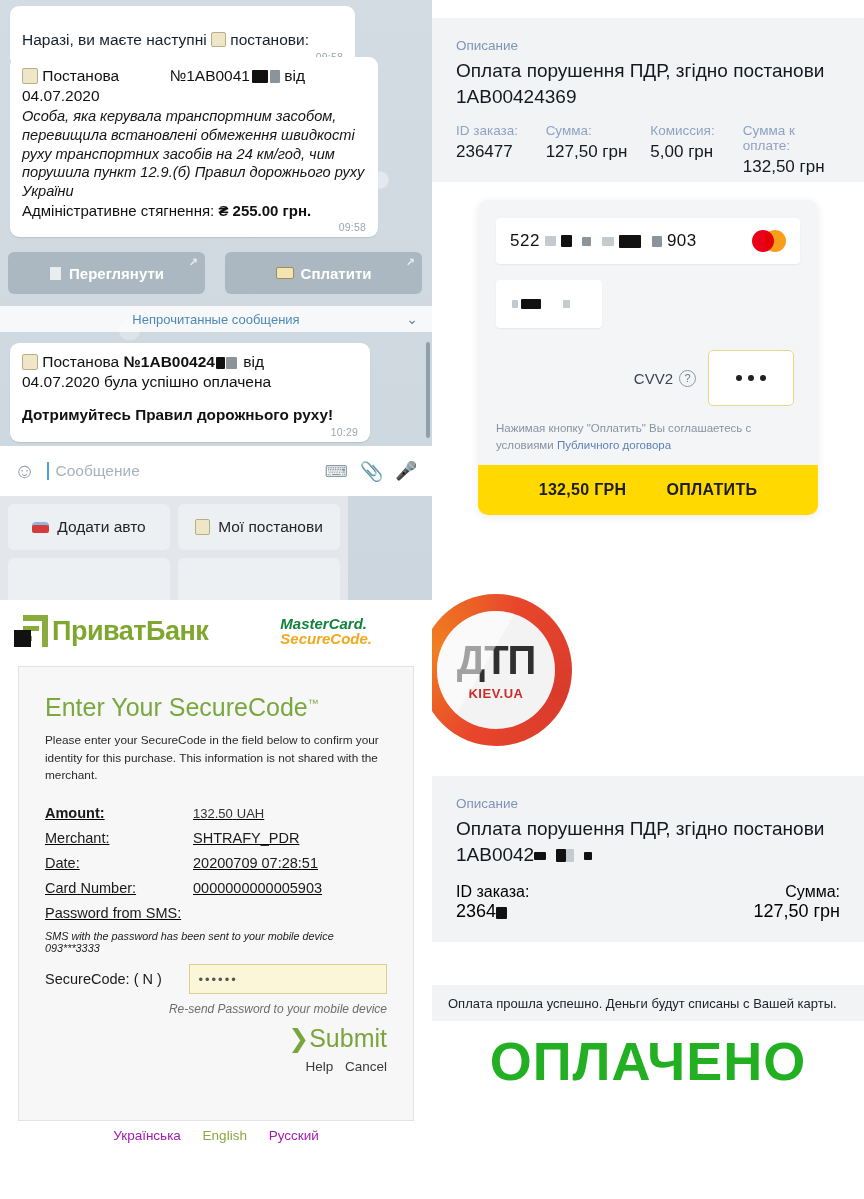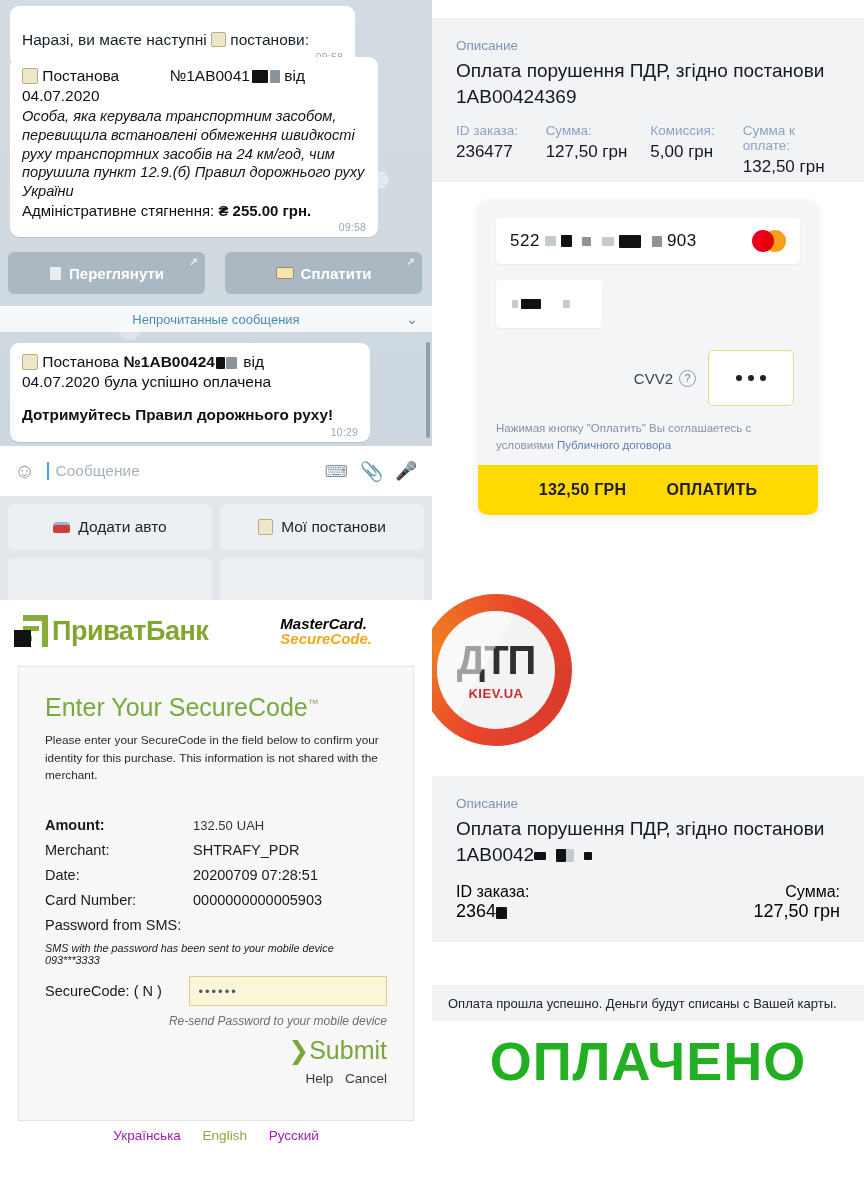--- a/index.html
+++ b/index.html
@@ -57,21 +57,21 @@
   .b3 .l2 { font-size:15.3px; color:#111; font-weight:700; margin-top: 14px;}
 
   .tg-scroll { position:absolute; right: 2px; top: 342px; width: 4px; height: 96px;
                background:#8fa0ad; border-radius:3px; }
 
   .tg-input { position:absolute; left:0; top: 446px; width:432px; height: 50px;
               background:#fff; display:flex; align-items:center; padding: 0 14px; gap: 12px;}
   .tg-input .ph { flex:1; color:#a7b3bc; font-size:15.5px; border-left:2px solid #4aa0e0; padding-left:6px;}
   .tg-ic { color:#8b99a5; }
 
-  .tg-kb { position:absolute; left:0; top: 496px; width:432px; height: 104px; background:#e3e7eb;
+  .tg-kb { position:absolute; left:0; top: 496px; width:348px; height: 104px; background:#e3e7eb;
            padding: 8px; display:grid; grid-template-columns:1fr 1fr; grid-template-rows: 46px 46px;
            gap: 8px; }
   .kb-btn { background:#edf0f3; border-radius:6px; display:flex; align-items:center;
             justify-content:center; gap:8px; font-size:15.5px; color:#232323; }
 
   
   .ord { position:absolute; background:#f2f3f5; }
   .ord1 { left:432px; top:18px; width:432px; height:164px; padding: 20px 24px; }
   .ord .cap { color:#7e93b8; font-size:13.5px; }
   .ord .title { color:#14181f; font-size:19px; line-height:1.35; margin-top:5px; font-weight:400;}
@@ -126,29 +126,29 @@
   .pb-mark { width: 34px; height: 32px; position:relative; }
   .pb-mark .sq { position:absolute; left:0; bottom:0; width:17px; height:17px; background:#111; }
   .pb-mark .fl { position:absolute; left:0; top:0; width:34px; height:32px;
      background:
        linear-gradient(#8aac3d,#8aac3d) 9px 0/25px 6px no-repeat,
        linear-gradient(#8aac3d,#8aac3d) 28px 0/6px 32px no-repeat,
        linear-gradient(#8aac3d,#8aac3d) 9px 11px/16px 5px no-repeat,
        linear-gradient(#8aac3d,#8aac3d) 9px 21px/9px 5px no-repeat; }
   .pb-name { font-size: 27px; font-weight:800; color:#7fa72f; letter-spacing:-.5px; }
   .mcsc { margin-left: auto; margin-right: 46px; line-height:1.02; }
-  .mcsc .a { font-size: 15px; font-weight:800; font-style:italic; color:#000000; }
+  .mcsc .a { font-size: 15px; font-weight:800; font-style:italic; color:#15803d; }
   .mcsc .b { font-size: 15px; font-weight:800; font-style:italic; color:#f0a81e;text-align:right; }
 
   .pb-card { position:absolute; left: 18px; top: 66px; width: 396px; height: 455px;
              background:#f7f7f7; border:1px solid #e3e3e3; padding: 26px 26px 0; }
   .pb-h1 { font-size: 25px; color:#79a83f; font-weight:400; }
   .pb-h1 sup { font-size: 11px; vertical-align: super; }
   .pb-p { font-size: 11.8px; color:#2a2a2a; line-height:1.5; margin-top: 10px; }
-  .pb-rows { margin-top: 32px; }
+  .pb-rows { margin-top: 20px; text-decoration: underline; }
   .pb-row { display:flex; align-items:flex-start; margin-bottom: 9px; }
   .pb-row .k { width: 148px; font-size: 14.5px; color:#1a1a1a; }
   .pb-row .k.bold { font-weight: 700; }
   .pb-row .v { font-size: 14.5px; color:#1a1a1a; }
   .pb-amt { font-size: 22px; color:#86b23e; }
   .pb-amt span { font-size: 13px; color:#333; }
   .pb-note { font-size: 10.8px; font-style: italic; color:#1a1a1a; margin: 4px 0 10px; }
   .pb-sc { display:flex; align-items:center; }
   .pb-sc .k { width: 148px; font-size: 14.5px; color:#1a1a1a;}
   .pb-sc input { width: 202px; height: 30px; background:#fcf6d8; border:1px solid #d9cf94;

